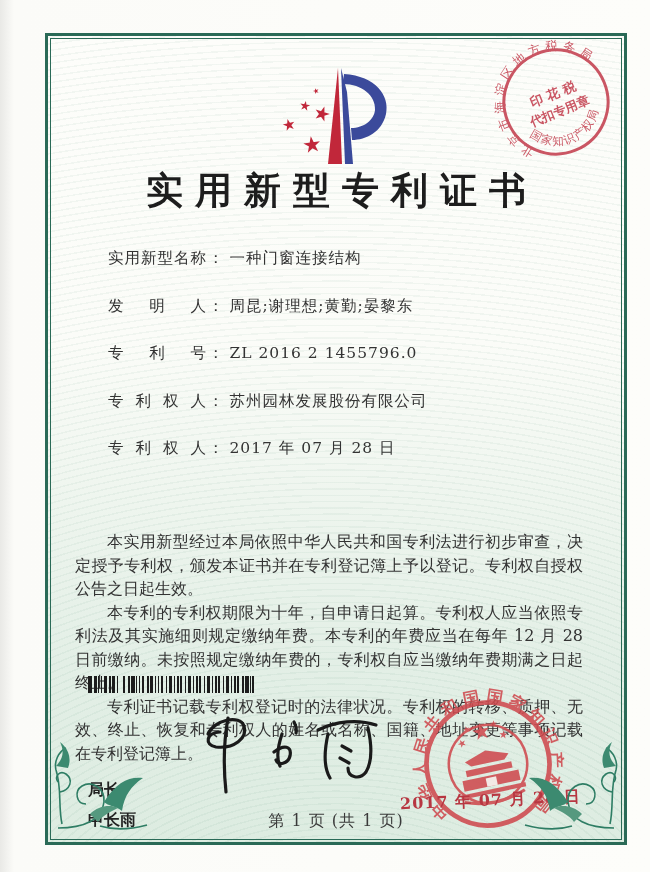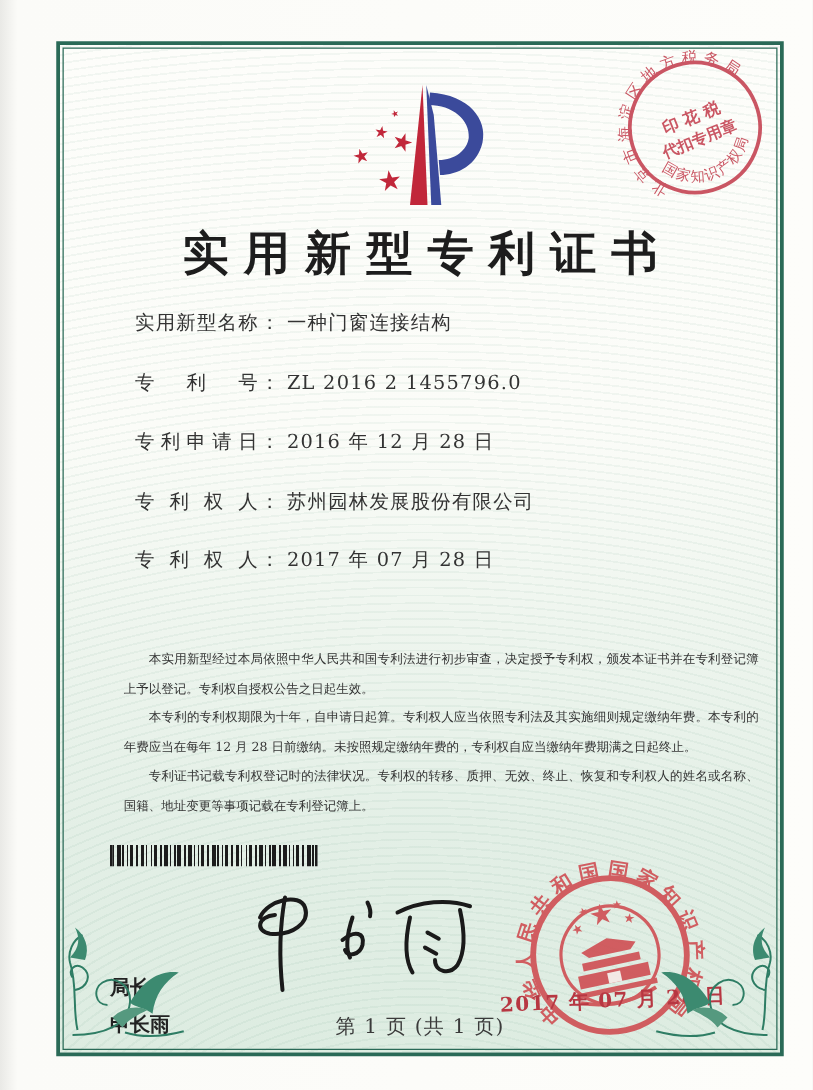--- a/index.html
+++ b/index.html
@@ -27,41 +27,40 @@
   .frame::before{
     content:"";position:absolute;inset:2px;border:1px solid #2a6a57;pointer-events:none;
   }
   
   .cert-number{
     position:absolute;left:40px;top:46px;
     font-size:15px;letter-spacing:2px;color:#3a3a3a;
   }
   .logo{position:absolute;left:216px;top:26px;}
   .title{
-    position:absolute;left:0;right:0;top:142px;
+    position:absolute;left:0;right:0;top:130px;
     text-align:center;font-size:37px;font-weight:600;
     letter-spacing:12px;text-indent:12px;color:#1d1d1d;
   }
   
   .tax-stamp{position:absolute;left:438px;top:-4px;opacity:.85;}
   
   .fields{position:absolute;left:40px;top:212px;width:510px;font-size:15.5px;}
   .field-row{height:47.5px;white-space:nowrap;color:#333;margin-left:20px;}
   .flabel{
     display:inline-block;width:99px;vertical-align:top;
     text-align:justify;text-align-last:justify;letter-spacing:1px;
   }
   .fcolon{display:inline-block;margin:0 6px 0 1px;}
   .fvalue{letter-spacing:1px;}
   
   .body-text{
-    position:absolute;left:27px;top:480px;width:508px;
-    font-size:10px;line-height:23.5px;color:#333;
+    position:absolute;left:27px;top:494px;width:508px;
+    font-size:16px;line-height:23.5px;color:#333;
     text-align:justify;
-    margin-left:24px;
   }
   .body-text p{margin:0;text-indent:2em;}
   
   .barcode{
     position:absolute;left:40px;top:640px;width:162px;height:17px;
     border-left:2px solid #1c1c1c;border-right:2px solid #1c1c1c;
     background:repeating-linear-gradient(90deg,
       #1c1c1c 0 1.5px, transparent 1.5px 3.5px,
       #1c1c1c 3.5px 6.5px, transparent 6.5px 8px,
       #1c1c1c 8px 9px, transparent 9px 11.5px,
@@ -139,24 +138,24 @@
       </svg>
     </div>
 
     <div class="title">实用新型专利证书</div>
 
     <div class="fields">
       <div class="field-row">
         <span class="flabel">实用新型名称</span><span class="fcolon">：</span><span class="fvalue">一种门窗连接结构</span>
       </div>
       <div class="field-row">
+        <span class="flabel">发明人</span><span class="fcolon">：</span><span class="fvalue">周昆;谢理想;黄勤;晏黎东</span>
+      </div>
+      <div class="field-row">
         <span class="flabel">专利号</span><span class="fcolon">：</span><span class="fvalue">ZL 2016 2 1455796.0</span>
-      </div>
-      <div class="field-row">
-        <span class="flabel">专利申请日</span><span class="fcolon">：</span><span class="fvalue">2016 年 12 月 28 日</span>
       </div>
       <div class="field-row">
         <span class="flabel">专利权人</span><span class="fcolon">：</span><span class="fvalue">苏州园林发展股份有限公司</span>
       </div>
       <div class="field-row">
         <span class="flabel">专利权人</span><span class="fcolon">：</span><span class="fvalue">2017 年 07 月 28 日</span>
       </div>
     </div>
 
     <div class="body-text">

